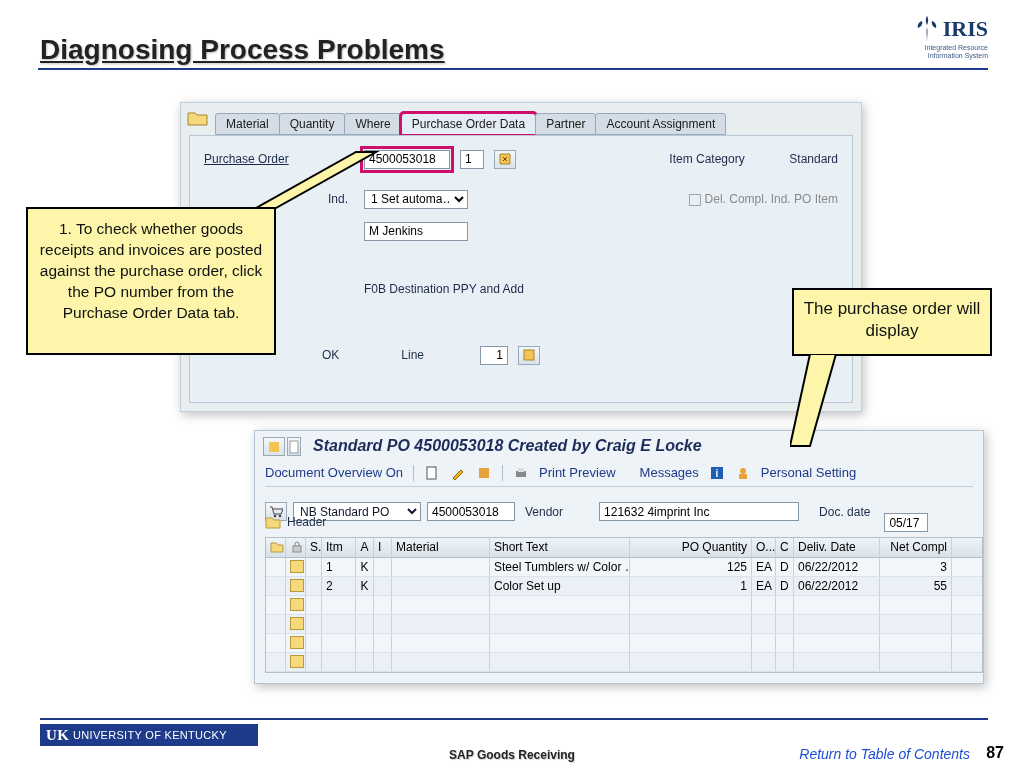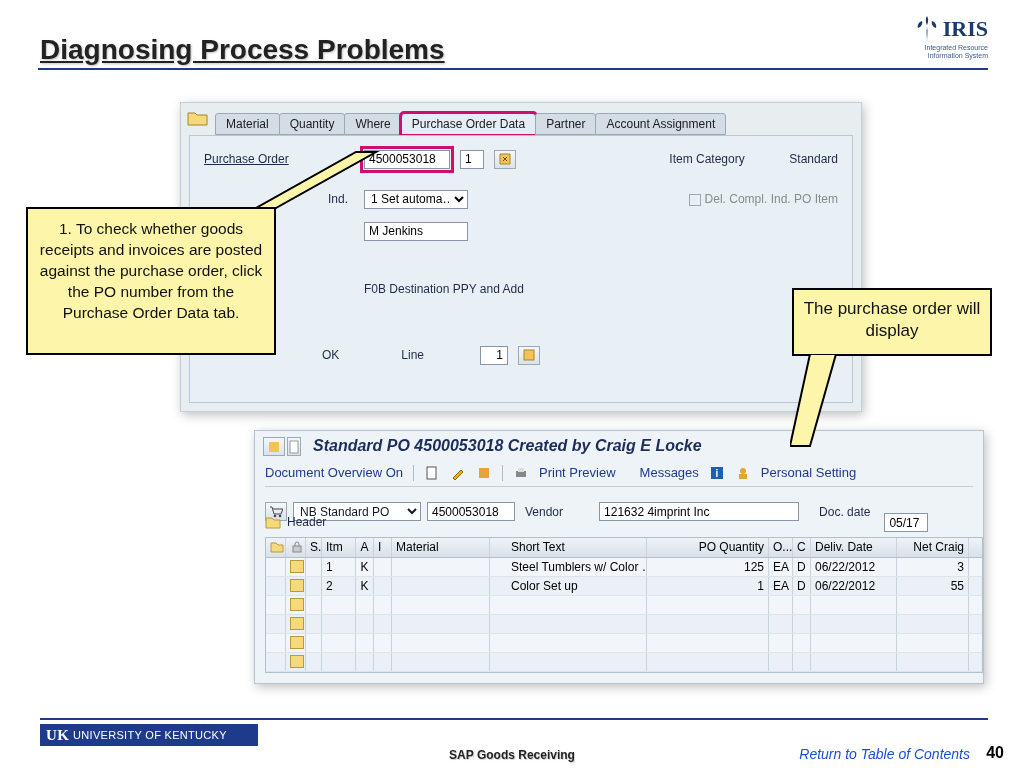--- a/index.html
+++ b/index.html
@@ -45,21 +45,21 @@
   .vdiv { width:1px; height:16px; background:#b0bdc9; }
   .tb-ico { width:16px; height:16px; display:inline-flex; align-items:center; justify-content:center; }
   .docrow { position:absolute; top:60px; left:10px; right:0; display:flex; align-items:center; gap:6px; }
   .cart-ico { width:22px; height:19px; border:1px solid #9aa9b8; background:linear-gradient(#f5f7fa,#dbe2ea); display:flex; align-items:center; justify-content:center; }
   .hdrrow { position:absolute; top:84px; left:10px; display:flex; align-items:center; gap:6px; }
   .grid { position:absolute; top:106px; left:10px; right:0; border:1px solid #b3c0cc; }
   .gh { display:flex; background:linear-gradient(#eef3f7,#d8e1ea); border-bottom:1px solid #b3c0cc; height:20px; }
   .gh > div, .gr > div { border-right:1px solid #c9d3dd; padding:2px 4px; font-size:12px; overflow:hidden; white-space:nowrap; }
   .gr { display:flex; height:19px; background:#f2f6fa; border-bottom:1px solid #dbe4ec; }
   .gr.alt { background:#eaf0f6; }
-  .c-pick{width:20px;} .c-lock{width:20px;} .c-s{width:16px;} .c-itm{width:34px;} .c-a{width:18px;text-align:center;} .c-i{width:18px;} .c-mat{width:98px;} .c-st{width:140px;margin-left:17px;} .c-qty{width:122px;text-align:right;} .c-o{width:24px;} .c-c{width:18px;} .c-dd{width:86px;} .c-np{width:72px;text-align:right;}
+  .c-pick{width:20px;} .c-lock{width:20px;} .c-s{width:16px;} .c-itm{width:34px;} .c-a{width:18px;text-align:center;} .c-i{width:18px;} .c-mat{width:98px;} .c-st{width:140px;} .c-qty{width:122px;text-align:right;} .c-o{width:24px;} .c-c{width:18px;} .c-dd{width:86px;} .c-np{width:72px;text-align:right;}
   .fld{ width:14px; height:13px; background:#f5d97a; border:1px solid #b89a3a; display:inline-block; }
 
   
   .footer { position:absolute; bottom:22px; left:40px; right:36px; border-top:2px solid #1e3a8a; height:28px; }
   .uk-badge { position:absolute; bottom:22px; left:40px; width:218px; height:22px; background:#1e3a8a; color:#fff; font-size:11px; display:flex; align-items:center; padding-left:6px; letter-spacing:0.3px;}
   .uk-badge b { font-family: Georgia, serif; font-size:15px; margin-right:4px; }
   .foot-title { position:absolute; bottom:6px; left:0; right:0; text-align:center; font-weight:bold; font-size:12px; color:#222; text-shadow:1px 1px 1px rgba(0,0,0,0.2);}
   .toc { position:absolute; bottom:6px; right:54px; color:#1e4ed8; font-style:italic; font-size:14px; }
   .pagenum { position:absolute; bottom:6px; right:20px; font-size:16px; font-weight:bold; }
 </style>
@@ -236,21 +236,21 @@
       <div class="c-s">S..</div>
       <div class="c-itm">Itm</div>
       <div class="c-a">A</div>
       <div class="c-i">I</div>
       <div class="c-mat">Material</div>
       <div class="c-st">Short Text</div>
       <div class="c-qty">PO Quantity</div>
       <div class="c-o">O...</div>
       <div class="c-c">C</div>
       <div class="c-dd">Deliv. Date</div>
-      <div class="c-np">Net Craig</div>
+      <div class="c-np">Net Compl</div>
     </div>
     <div class="gr">
       <div class="c-pick"></div>
         <div class="c-lock"><span class="fld"></span></div>
       <div class="c-s"></div>
       <div class="c-itm">1</div>
       <div class="c-a">K</div>
       <div class="c-i"></div>
         <div class="c-mat"></div>
       <div class="c-st">Steel Tumblers w/ Color …</div>
@@ -338,13 +338,13 @@
   </div>
 </div>
 
 <div class="footer"></div>
 <div class="uk-badge">
     <b>UK</b>
     <span>UNIVERSITY OF KENTUCKY</span>
   </div>
 <div class="foot-title">SAP Goods Receiving</div>
 <a class="toc">Return to Table of Contents</a>
-<div class="pagenum">40</div>
+<div class="pagenum">87</div>
 
 </body></html>

